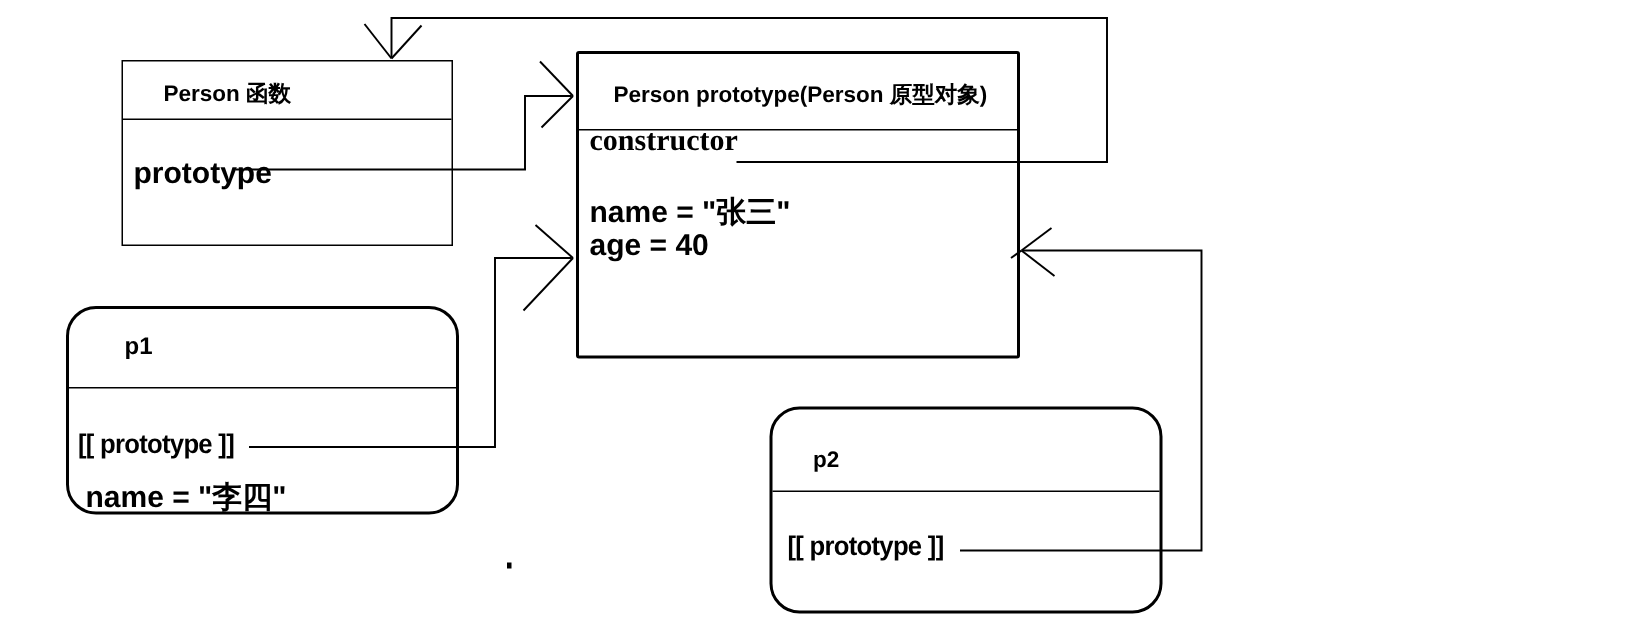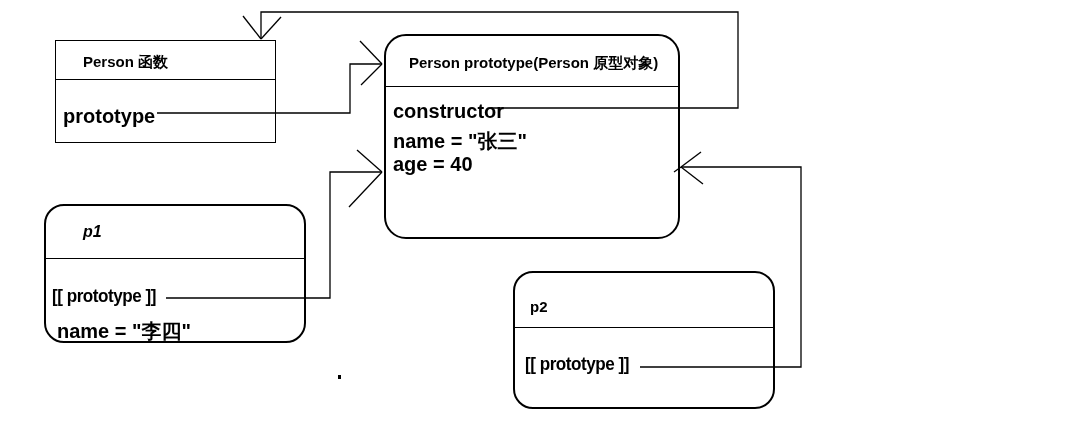--- a/index.html
+++ b/index.html
@@ -15,21 +15,21 @@
     font-family: "Liberation Sans", "DejaVu Sans", sans-serif;
     color: #000000;
     overflow: hidden;
   }
   .box {
     position: absolute;
     background: #ffffff;
     border: 1.5px solid #000000;
     box-sizing: border-box;
   }
-  .box.rounded { border-radius: 22px; border-width: 2px; padding-left: 40px; }
+  .box.rounded { border-radius: 2px; border-width: 2px; padding-left: 40px; }
   .box.rounded-big { border-radius: 20px; border-width: 2px; }
   .box-header {
     position: absolute;
     left: 0; top: 0; right: 0;
     border-bottom: 1px solid #000000;
     box-sizing: border-box;
   }
   .box-title {
     position: absolute;
     font-weight: bold;
@@ -66,44 +66,44 @@
     width: 3px;
     height: 4px;
     background: #000000;
   }
 </style>
 </head>
 <body>
 
 <div id="canvas">
 
-  <div class="box" style="left:55px; top:40px; width:221px; height:103px;text-decoration:underline;">
+  <div class="box" style="left:81px; top:40px; width:221px; height:124px;text-decoration:underline;">
     <div class="box-header" style="height:39px;"></div>
     <span class="box-title" style="left:27px; top:12px;">Person 函数</span>
     <span class="prop" style="left:7px; top:64px;">prototype</span>
   </div>
 
   <div class="box rounded" style="left:384px; top:34px; width:296px; height:205px;">
     <div class="box-header" style="height:51px;"></div>
     <span class="box-title" style="left:23px; top:18px;">Person prototype(Person 原型对象)</span>
-    <span class="prop" style="left:7px; top:64px;">constructor</span>
+    <span class="prop" style="left:7px; top:47px;font-family:Liberation Serif, serif;">constructor</span>
     <span class="prop" style="left:7px; top:92px;">name = "张三"</span>
     <span class="prop" style="left:7px; top:117px;">age = 40</span>
   </div>
 
   <div class="box rounded-big" style="left:44px; top:204px; width:262px; height:139px;">
     <div class="box-header" style="height:53px;"></div>
-    <span class="box-title" style="left:37px; top:17px; font-size:16px;font-style:italic;">p1</span>
+    <span class="box-title" style="left:37px; top:17px; font-size:16px;">p1</span>
     <span class="prop prop-bracket" style="left:6px; top:80px;">[[ prototype ]]</span>
     <span class="prop" style="left:11px; top:112px;">name = "李四"</span>
   </div>
 
   <div class="box rounded-big" style="left:513px; top:271px; width:262px; height:138px;">
     <div class="box-header" style="height:55px;"></div>
-    <span class="box-title" style="left:15px; top:25px;">p2</span>
+    <span class="box-title" style="left:27px; top:25px;">p2</span>
     <span class="prop prop-bracket" style="left:10px; top:81px;">[[ prototype ]]</span>
   </div>
 
   <div class="stray-dot" style="left:338px; top:375px;"></div>
 
   <svg id="connector-layer" xmlns="http://www.w3.org/2000/svg" viewBox="0 0 1084 423">
 
     <g>
       <path d="M491,108 H738 V12 H261 V38"></path>
       <g>

